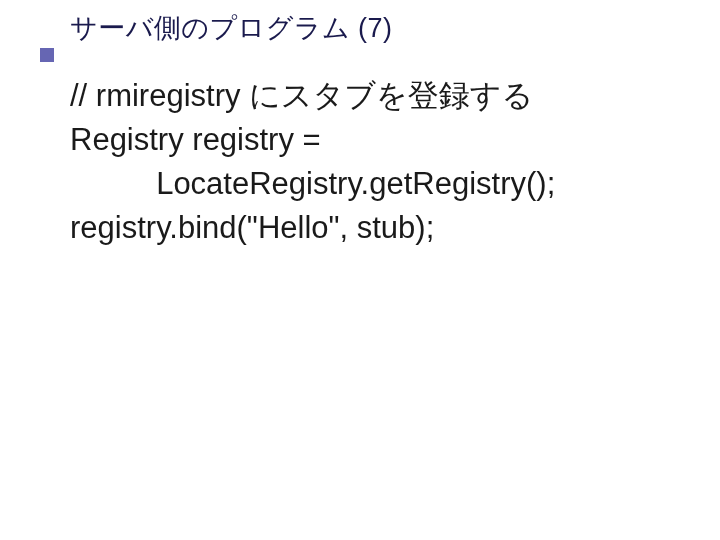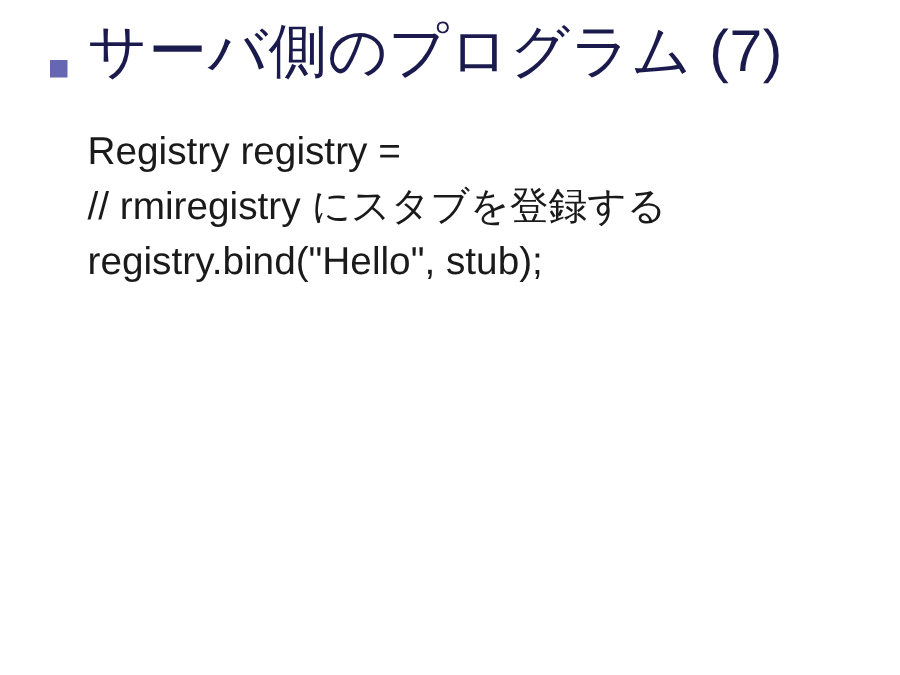--- a/index.html
+++ b/index.html
@@ -25,21 +25,21 @@
     }
     .title-bullet {
       position: absolute;
       left: 0;
       top: 36px;
       width: 14px;
       height: 14px;
       background: #6666b3;
     }
     .title-text {
-      font-size: 47px;
+      font-size: 27px;
       color: #1a1a4d;
       line-height: 1.25;
       font-weight: 400;
       letter-spacing: 0.5px;
     }
     .code-block {
       padding-left: 30px;
       font-size: 31px;
       color: #1a1a1a;
       line-height: 1.42;
@@ -54,17 +54,18 @@
 
 <div class="slide">
   <div class="title-block">
     <div class="title-bullet"></div>
     <div class="title-text">
       <div>サーバ側のプログラム (7)</div>
     </div>
   </div>
 
   <div class="code-block">
+    <div class="code-line">// rmiregistry にスタブを登録する</div>
     <div class="code-line">Registry registry =</div>
-    <div class="code-line">// rmiregistry にスタブを登録する</div>
+    <div class="code-line"><span>          </span><span>LocateRegistry.getRegistry();</span></div>
     <div class="code-line">registry.bind("Hello", stub);</div>
   </div>
 </div>
 
 </body></html>

